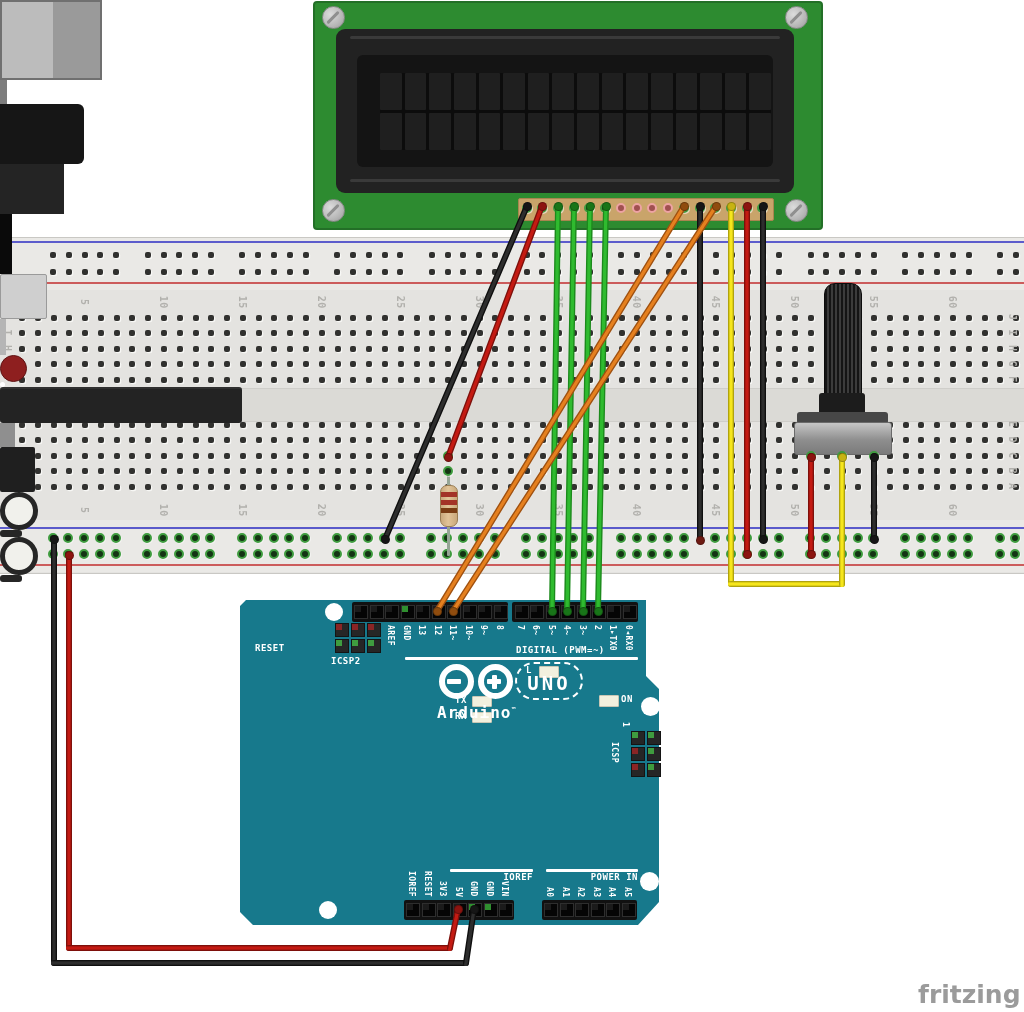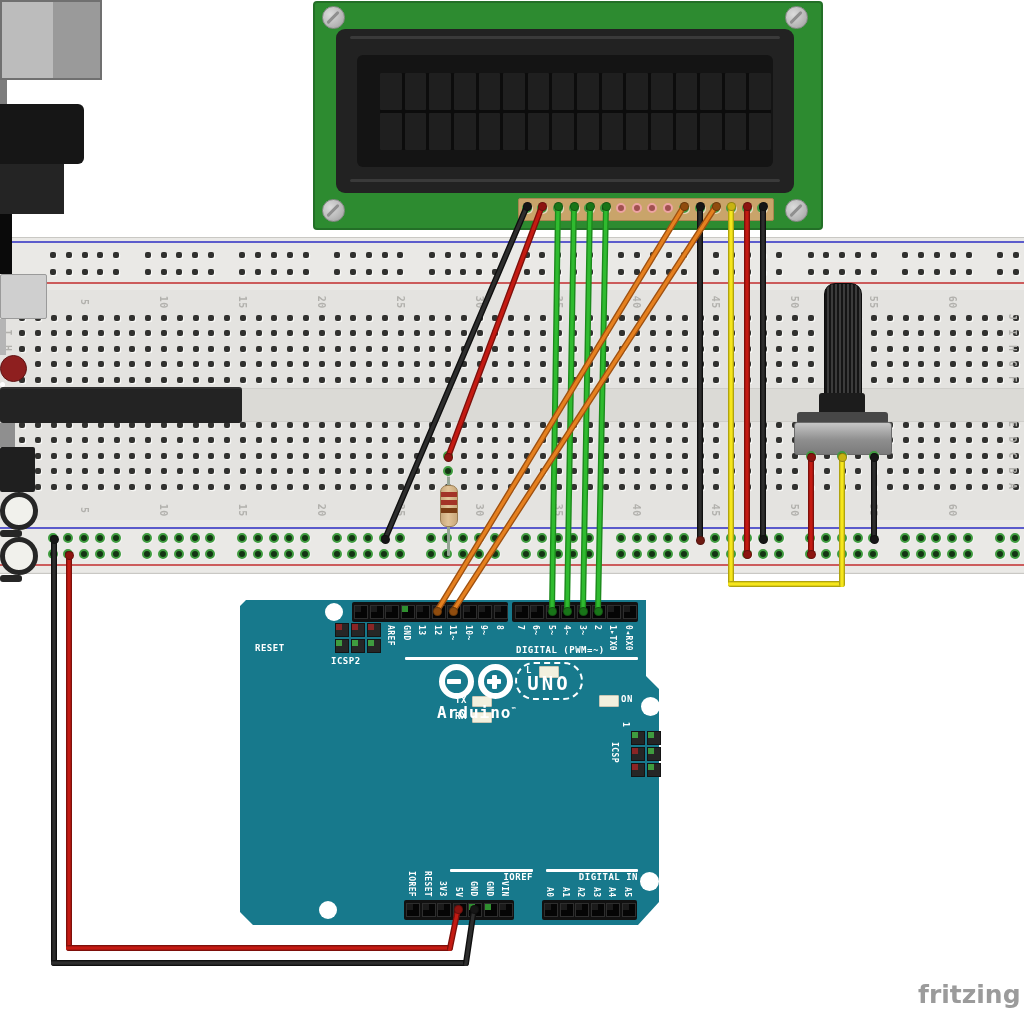--- a/index.html
+++ b/index.html
@@ -1275,21 +1275,21 @@
         <div class="vlabel" style="transform: translate(509px, 881px) rotate(90deg);">VIN</div>
         <div class="vlabel" style="transform: translate(554px, 887px) rotate(90deg);">A0</div>
         <div class="vlabel" style="transform: translate(569.5px, 887px) rotate(90deg);">A1</div>
         <div class="vlabel" style="transform: translate(585px, 887px) rotate(90deg);">A2</div>
         <div class="vlabel" style="transform: translate(600.5px, 887px) rotate(90deg);">A3</div>
         <div class="vlabel" style="transform: translate(616px, 887px) rotate(90deg);">A4</div>
         <div class="vlabel" style="transform: translate(631.5px, 887px) rotate(90deg);">A5</div>
         <div class="sline" style="left: 450px; top: 869px; width: 83px;"></div>
         <div class="sline" style="left: 546px; top: 869px; width: 92px;"></div>
         <div class="silk" style="left: 493px; top: 872px; width: 40px; text-align: right;">IOREF</div>
-        <div class="silk" style="left: 560px; top: 872px; width: 78px; text-align: right;">DIGITAL IN</div>
+        <div class="silk" style="left: 560px; top: 872px; width: 78px; text-align: right;">POWER IN</div>
       </div>
   </div>
 
   <div class="layer" id="potentiometer" style="z-index:30">
     <div class="pot-leg" style="left:809px;top:445px"></div>
     <div class="pot-leg" style="left:840px;top:445px"></div>
     <div class="pot-leg" style="left:872px;top:445px"></div>
     <div class="pot-shaft"></div>
     <div class="pot-collar"></div>
     <div class="pot-flange"></div>

